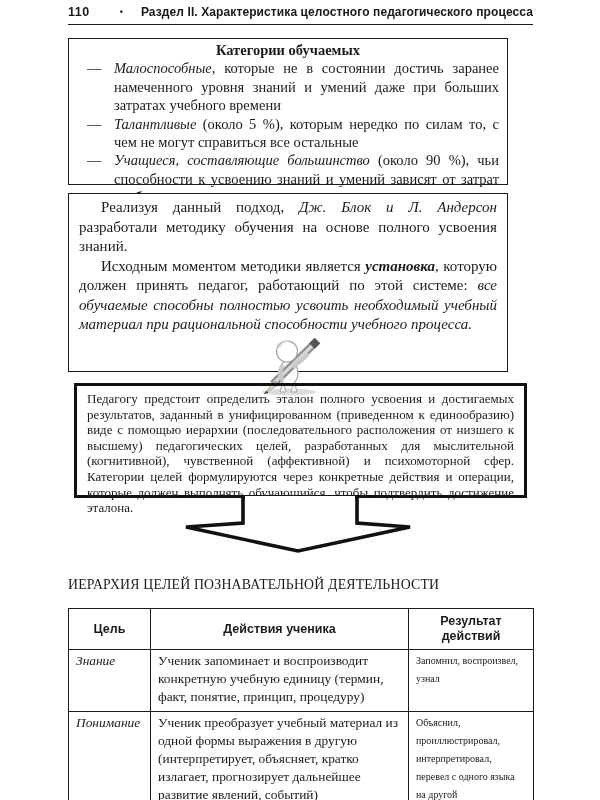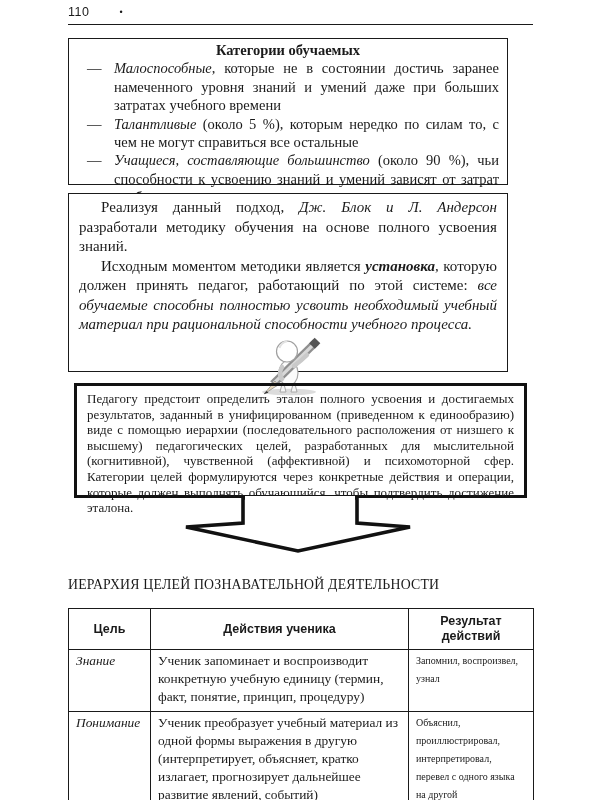--- a/index.html
+++ b/index.html
@@ -3,21 +3,21 @@
 <meta charset="utf-8">
 <style>
   * { margin:0; padding:0; box-sizing:border-box; }
   html,body { width:600px; height:800px; background:#ffffff; color:#1a1a1a;
               font-family:"Liberation Serif", serif; overflow:hidden; position:relative; }
 
   .abs { position:absolute; }
 
   
   .page-header { left:68px; top:5px; width:465px; display:flex; align-items:center;
-                 font-family:"Liberation Sans", sans-serif; font-weight:normal; font-size:12.5px; }
+                 font-family:"Liberation Sans", sans-serif; font-weight:bold; font-size:12.5px; }
   .page-num { letter-spacing:0.5px; }
   .page-dot { font-size:9px; margin-left:30px; }
   .page-section { flex:1; text-align:right; font-size:12px; letter-spacing:0.1px; }
   .header-rule { left:68px; top:24px; width:465px; height:0; border-top:1.6px solid #1a1a1a; }
 
   
   .frame { left:68px; width:440px; border:1.6px solid #1a1a1a; background:#fff; }
   .box-categories { top:38px; height:147px; padding:2px 8px 0 8px;
                     font-size:14.5px; line-height:18.4px; }
   .box-title { text-align:center; font-weight:bold; }
@@ -56,20 +56,21 @@
                    overflow-wrap:break-word; }
   td.goal-cell { font-style:italic; }
   td.result-cell { font-size:10px; }
 </style>
 </head>
 <body>
 
 <div class="abs page-header">
   <span class="page-num">110</span>
     <span class="page-dot">•</span>
+  <span class="page-section">Раздел II. Характеристика целостного педагогического процесса</span>
 </div>
 <div class="abs header-rule"></div>
 
 <div class="abs frame box-categories">
   <div class="box-title">Категории обучаемых</div>
   <div class="cat-item"><span class="cat-marker">—</span><span class="cat-term">Малоспособные</span><span>, которые не в состоянии достичь заранее намеченного уровня знаний и умений даже при больших затратах учебного времени</span></div>
   <div class="cat-item"><span class="cat-marker">—</span><span class="cat-term">Талантливые</span><span> (около 5 %), которым нередко по силам то, с чем не могут справиться все остальные</span></div>
   <div class="cat-item"><span class="cat-marker">—</span><span class="cat-term">Учащиеся, составляющие большинство</span><span> (около 90 %), чьи способности к усвоению знаний и умений зависят от затрат учебного времени</span></div>
 </div>
 

